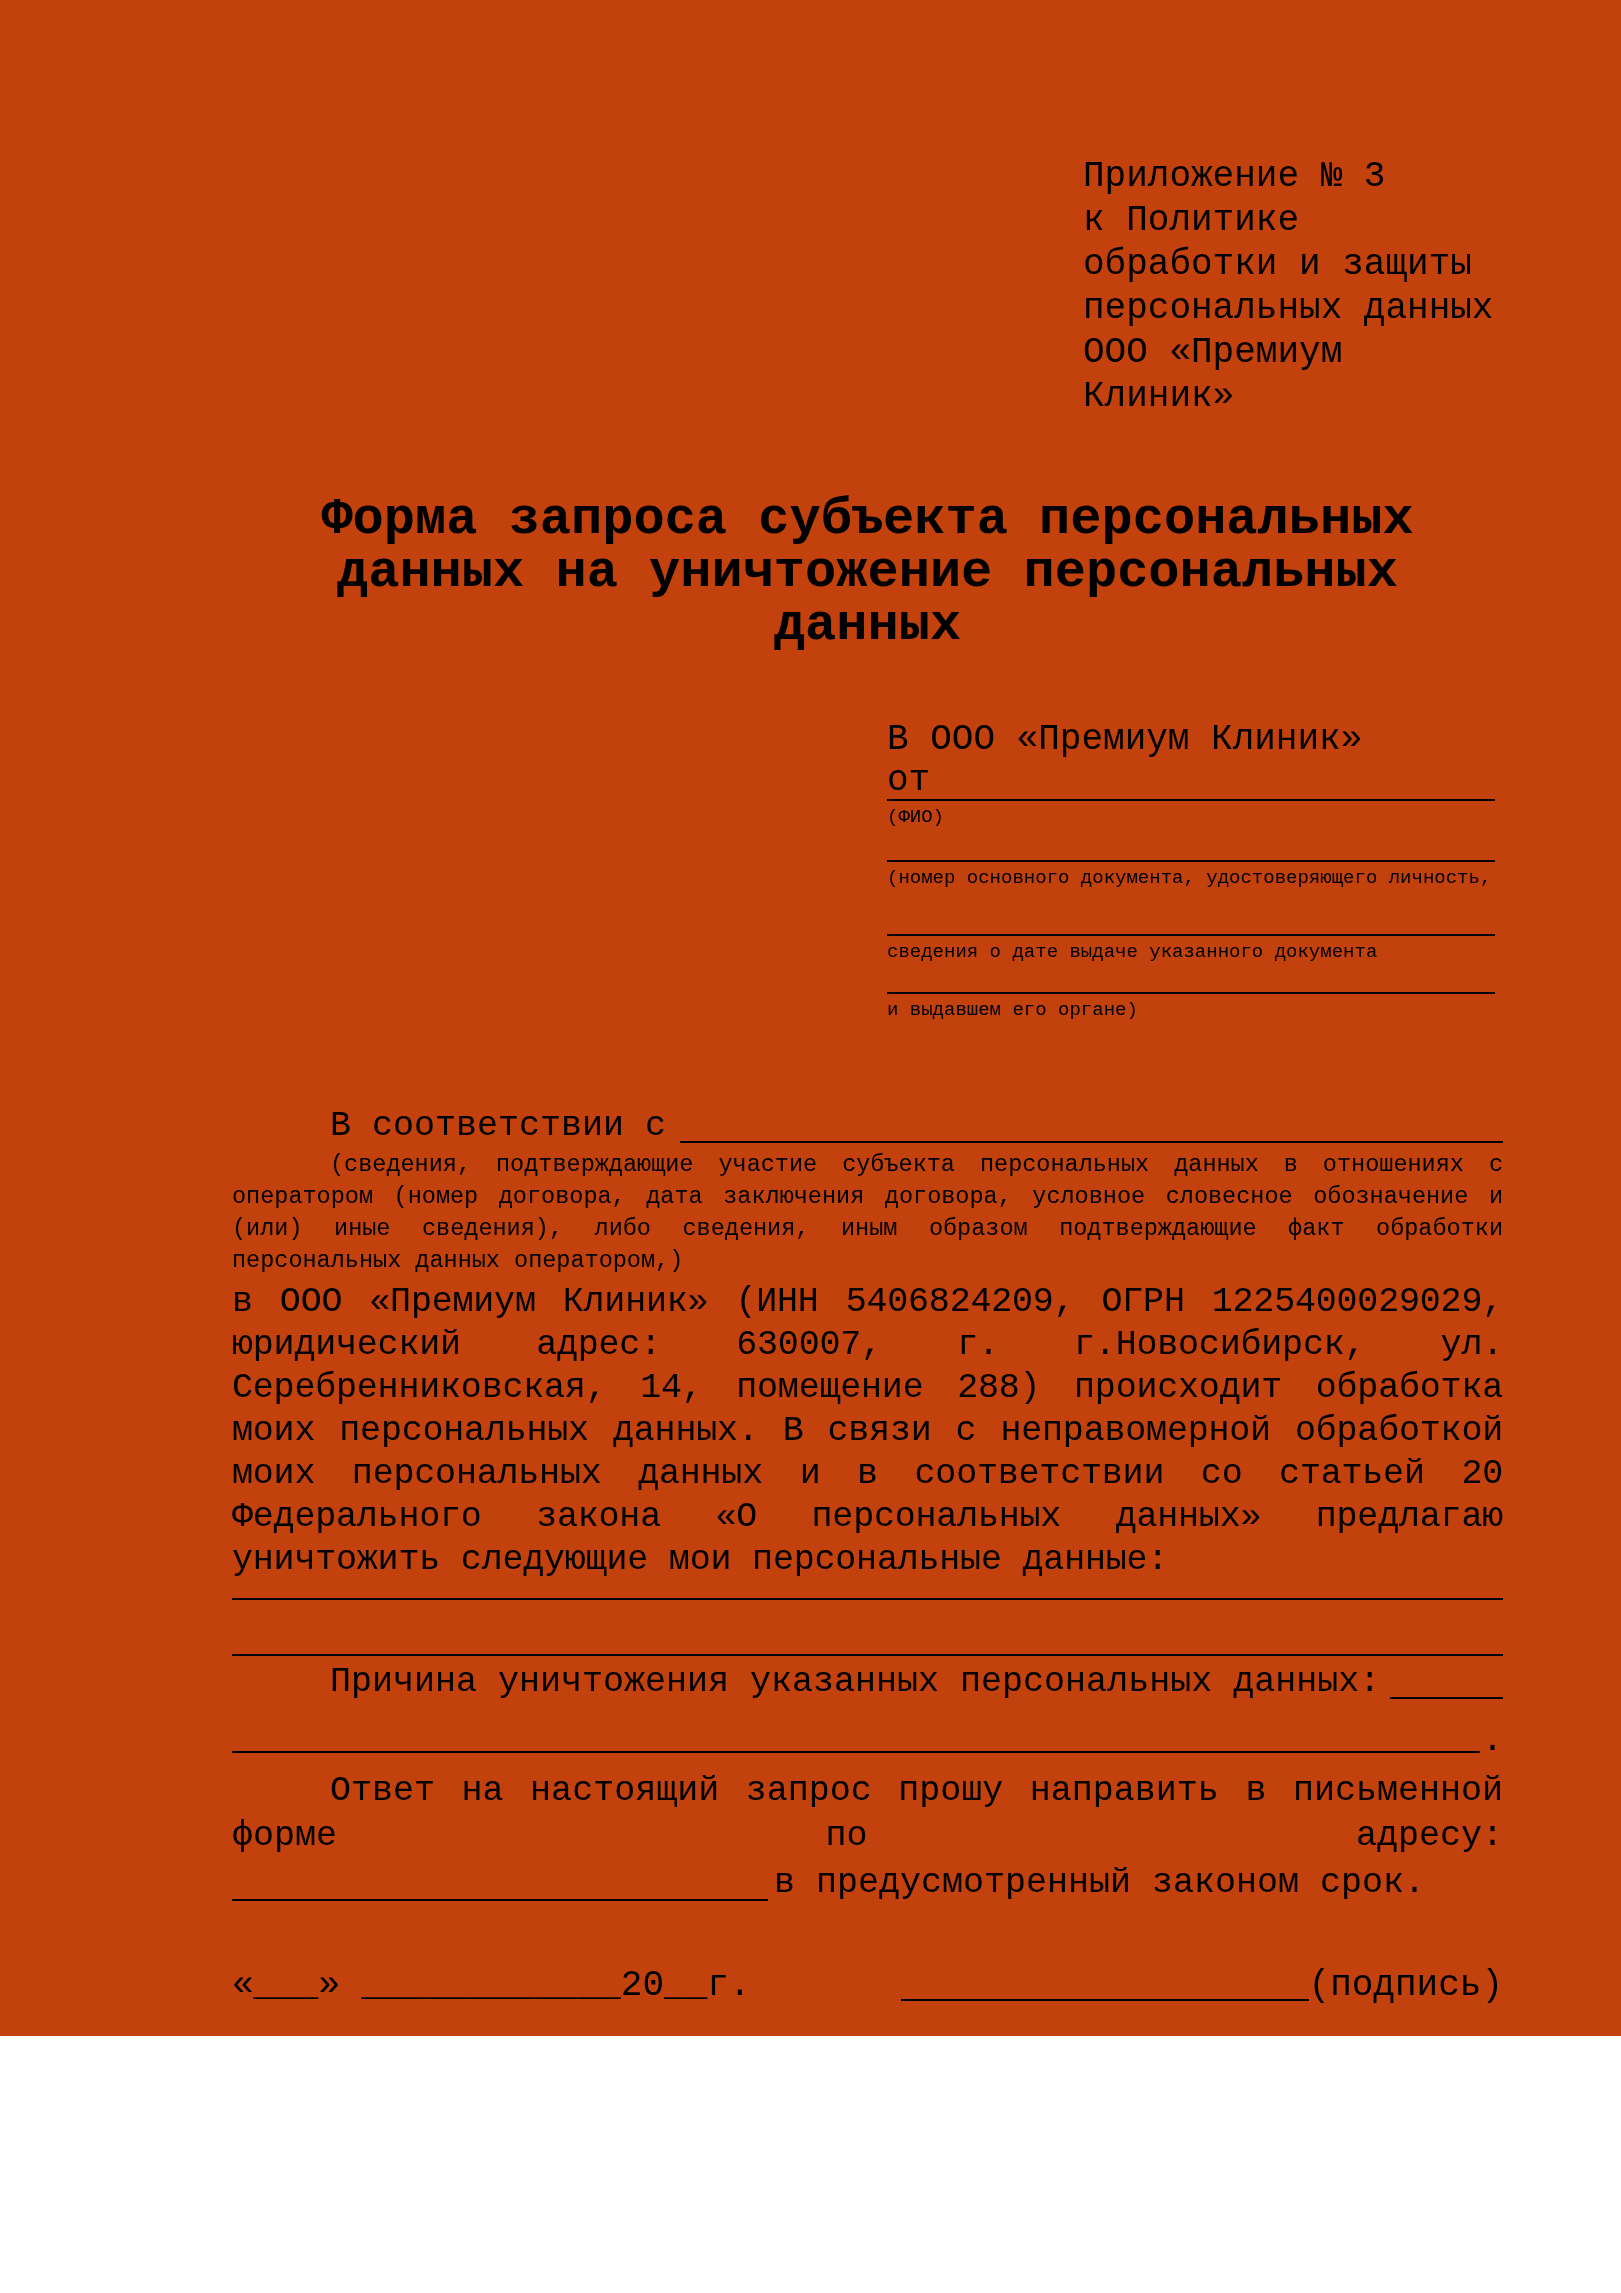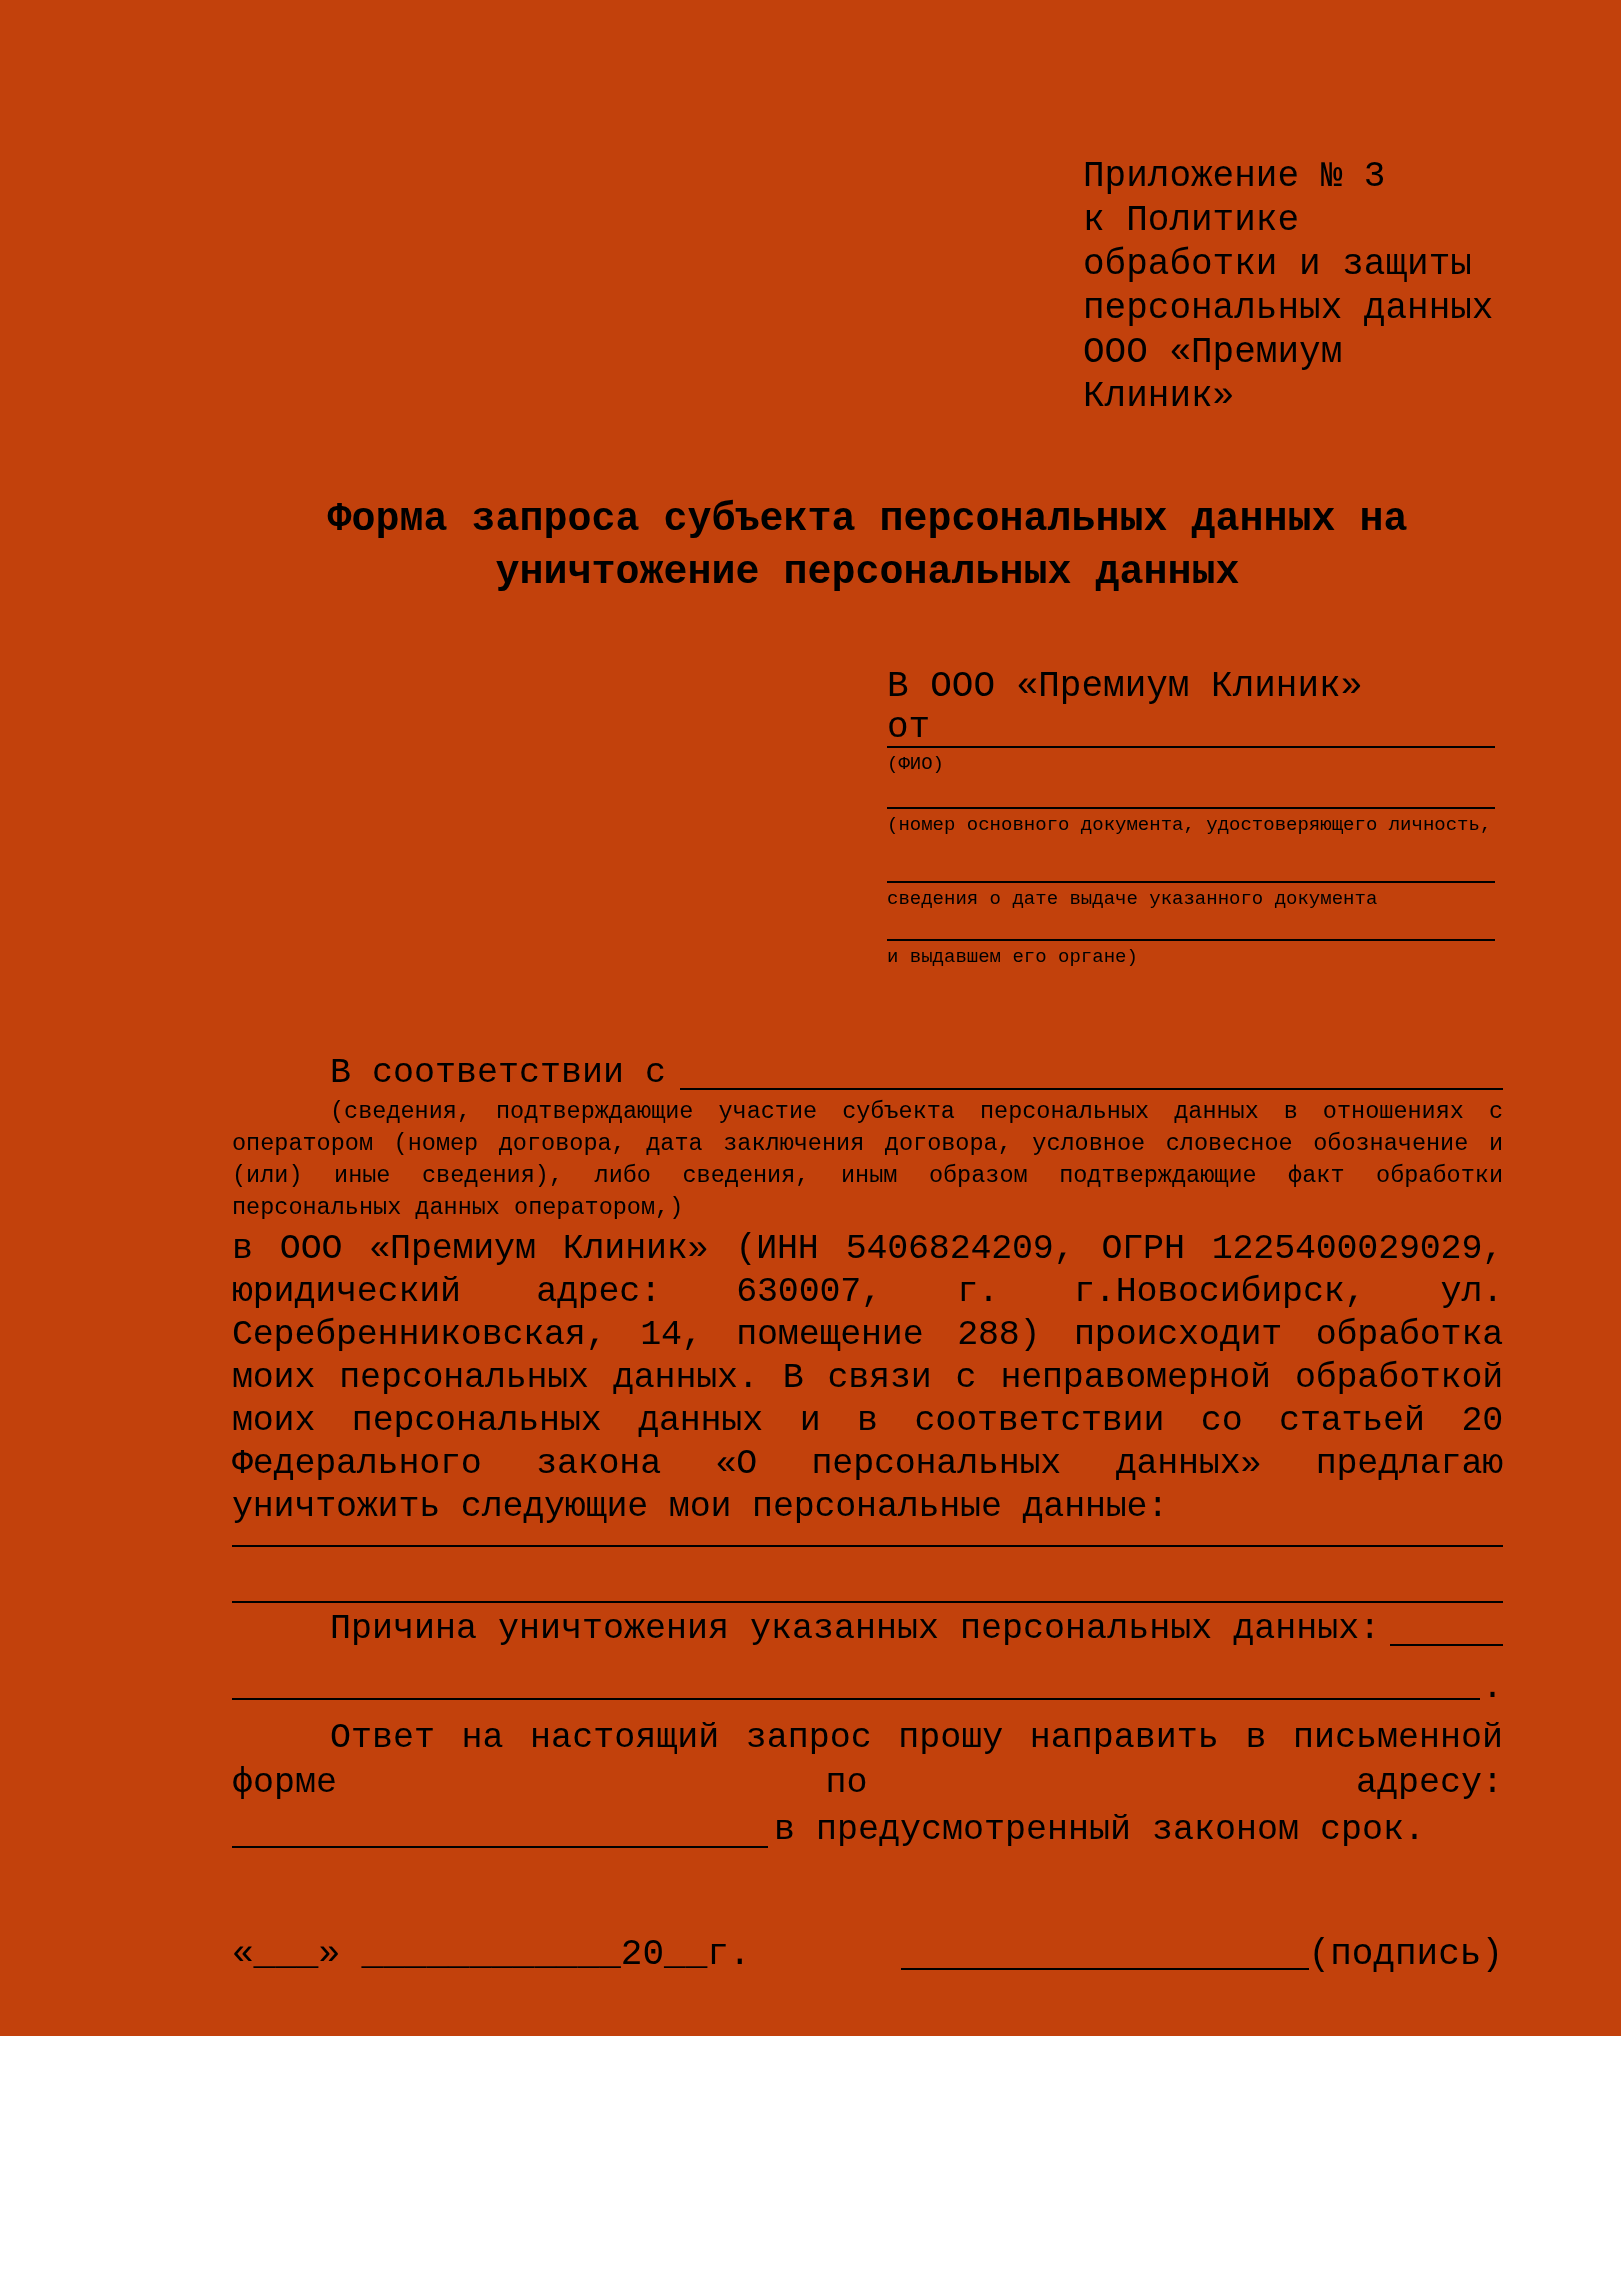--- a/index.html
+++ b/index.html
@@ -11,21 +11,21 @@
     color:#000000;
     font-family:Liberation Mono, monospace;
     font-size:35px;
     padding:155px 118px 0 232px;
     overflow:hidden;
   }
   .header-block { margin-left:851px; font-size:36px; line-height:44px; }
   .doc-title {
     margin-top:74px;
     font-weight:bold;
-    font-size:40px;
+    font-size:52px;
     line-height:53px;
     text-align:center;
   }
   .addressee { margin-top:65px; margin-left:655px; width:608px; font-size:36px; }
   .addr-to { line-height:45px; }
   .addr-from { line-height:37px; }
   .rule { border-bottom:2.9px solid #000; height:0; }
   .caption { font-size:19px; line-height:33px; text-align:left; }
   .rule-2 { margin-top:25.5px; }
   .rule-3 { margin-top:39px; }
@@ -49,21 +49,21 @@
   .blank-3 { margin-top:17.6px; display:flex; align-items:flex-end; line-height:39px; }
   .blank-3 .fill { margin-bottom:7.8px; }
   .blank-3 .period { padding-left:2px; }
 
   .answer { margin-top:7.8px; }
   .answer-l1 { padding-left:0; text-indent:98px; line-height:45px; text-align:justify; text-align-last:justify; }
   .answer-l2 { display:flex; align-items:flex-end; line-height:49px; }
   .addr-fill { flex:0 0 536px; border-bottom:2.9px solid #000; margin-bottom:6.9px; }
   .answer-l2 .tail { padding-left:5.9px; white-space:nowrap;text-align:right; }
 
-  .footer-row { margin-top:77px; display:flex; justify-content:space-between; align-items:flex-end; font-size:36px; line-height:45px; }
+  .footer-row { margin-top:55px; display:flex; justify-content:space-between; align-items:flex-end; font-size:36px; line-height:45px; }
   .sig-part { display:flex; align-items:flex-end; }
   .sig-line { width:408px; border-bottom:2.9px solid #000; margin-bottom:6.9px; }
 </style>
 </head>
 <body>
 
 <div class="page">
 
   <div class="header-block">
     <div>Приложение № 3</div>

